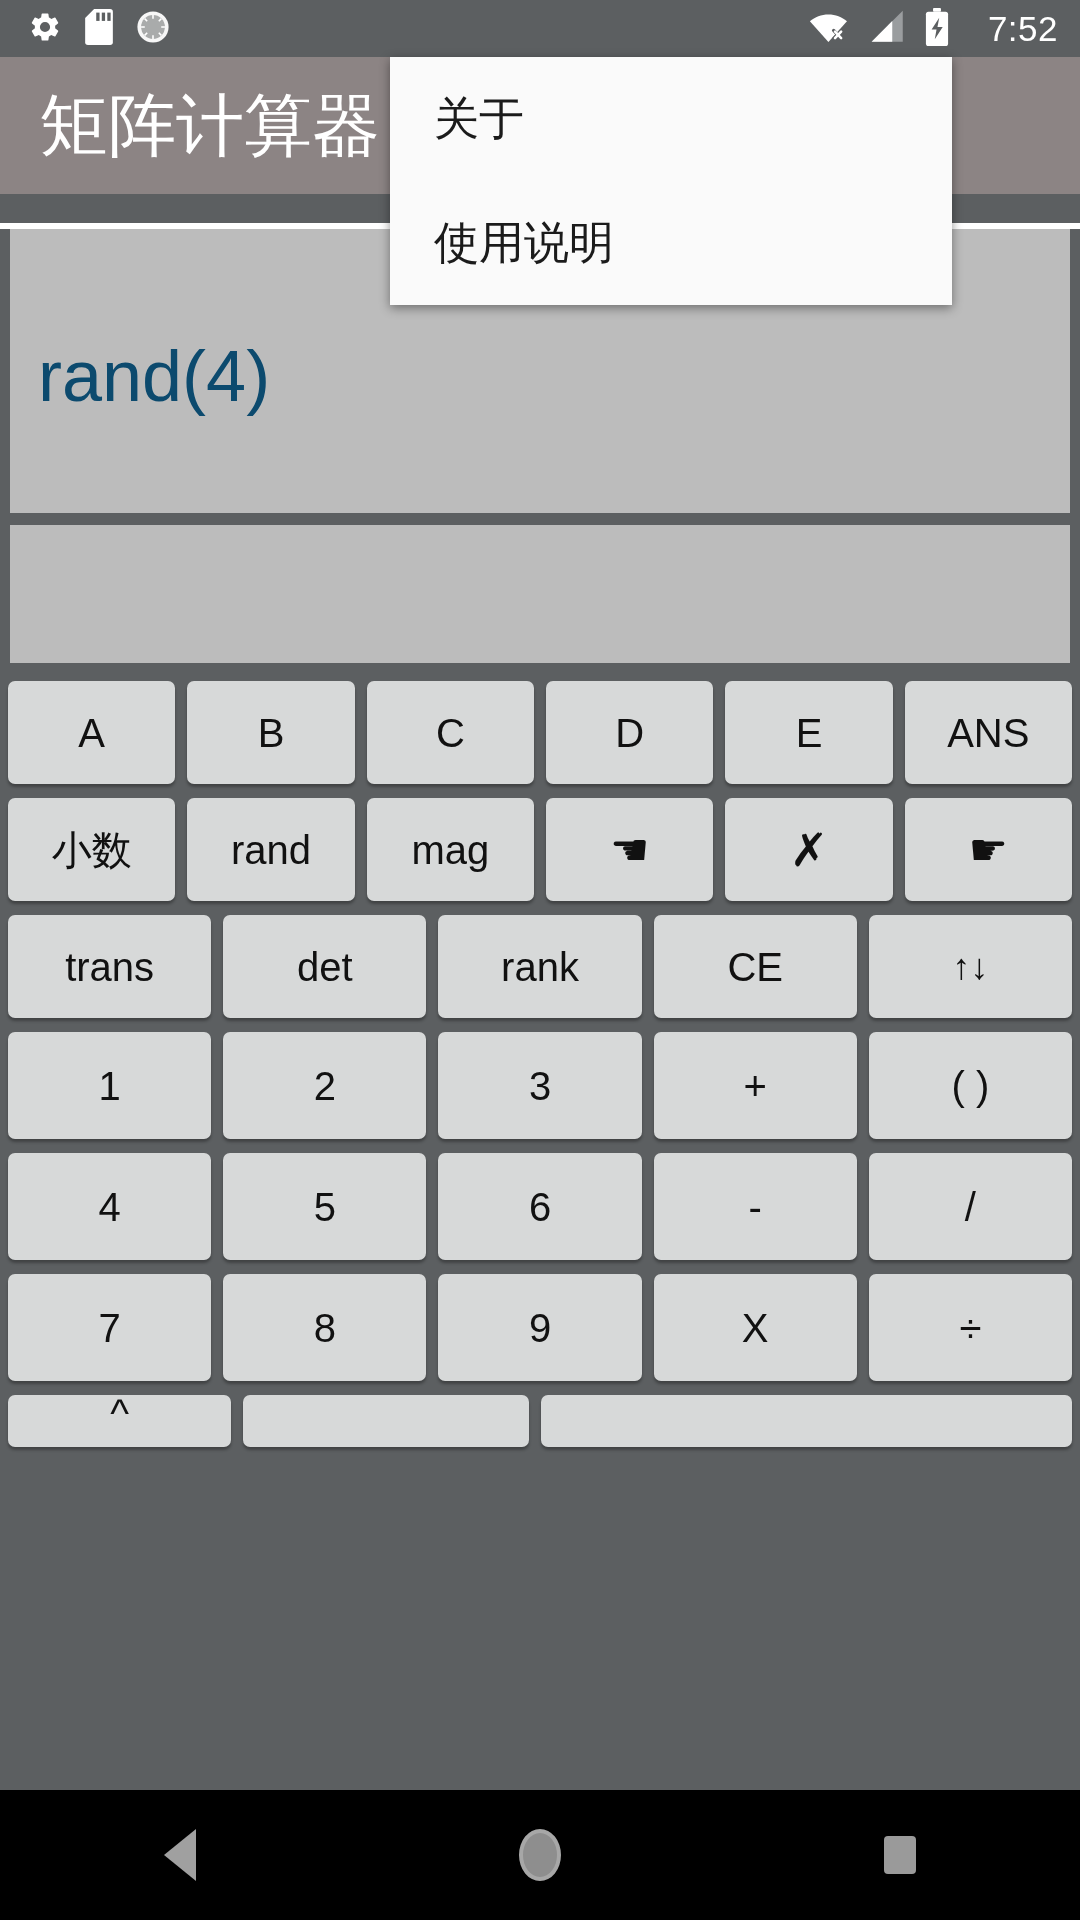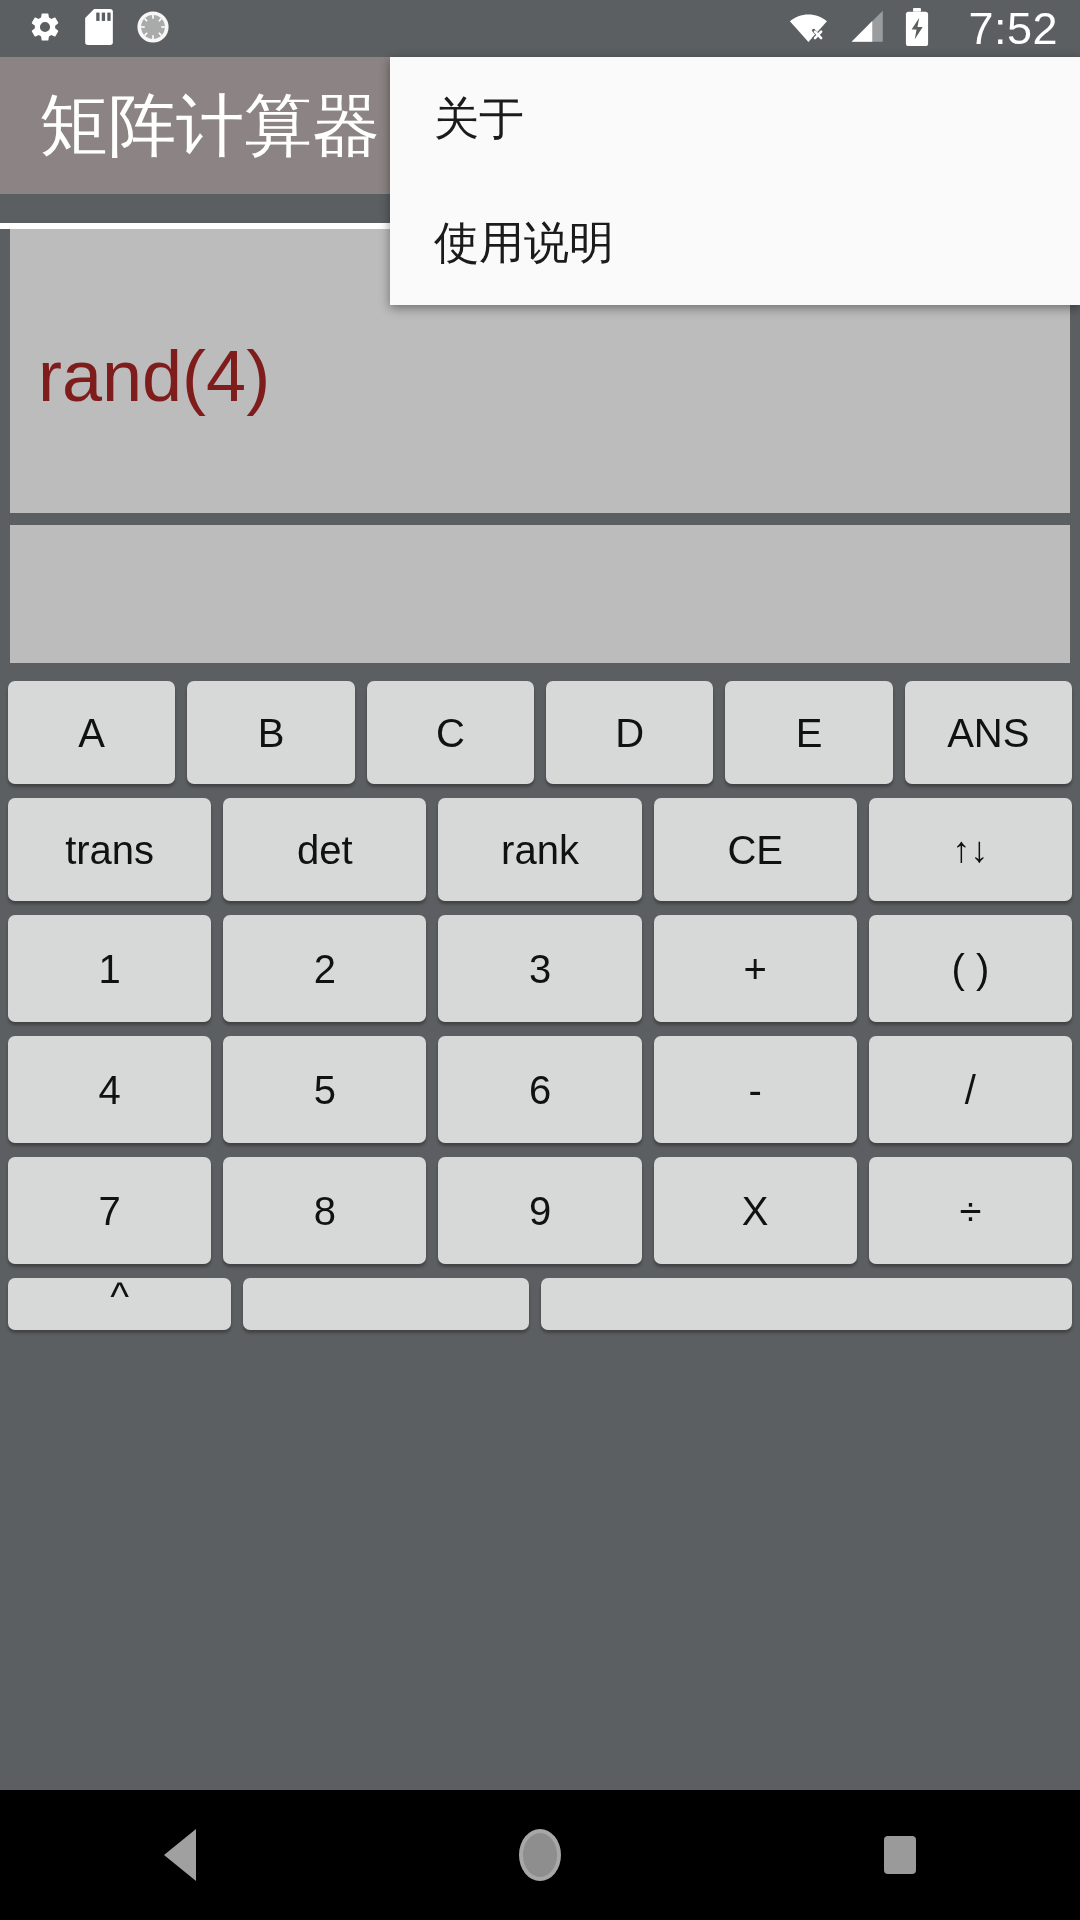--- a/index.html
+++ b/index.html
@@ -26,21 +26,21 @@
     width: 1080px; height: 57px;
     background: #5c5f61;
     display: flex; align-items: center;
     padding: 0 22px 0 28px;
   }
   .sb-left { display: flex; align-items: center; gap: 22px; }
   .sb-right { margin-left: auto; display: flex; align-items: center; gap: 16px; }
   .sb-icon { display: block; }
   #clock {
     color: #ffffff;
-    font-size: 45px;
+    font-size: 35px;
     letter-spacing: 0.5px;
     margin-left: 22px;
     white-space: nowrap;
   }
 
   
   #appbar {
     position: absolute; top: 57px; left: 0;
     width: 1080px; height: 137px;
     background: #8c8484;
@@ -70,21 +70,21 @@
   #display-expr {
     position: absolute;
     left: 10px; top: 229px;
     width: 1060px; height: 284px;
     background: #bcbcbc;
   }
   #expr-text {
     position: absolute;
     left: 28px; bottom: 96px;
     font-size: 72px;
-    color: #7f1d1d;
+    color: #0c4a6e;
     white-space: nowrap;
   }
   #display-result {
     position: absolute;
     left: 10px; top: 525px;
     width: 1060px; height: 138px;
     background: #bcbcbc;
   }
   #result-text {
     position: absolute;
@@ -134,21 +134,21 @@
 
   
   .krow.last .k-a { flex: 1 1 0; }
   .krow.last .k-b { flex: 1.28 1 0; }
   .krow.last .k-c { flex: 2.38 1 0; }
 
   
   #menu {
     position: absolute;
     left: 390px; top: 57px;
-    width: 690px; height: 248px;
+    width: 562px; height: 248px;
     background: #fafafa;
     box-shadow: 0 3px 10px rgba(0,0,0,0.42);
     z-index: 40;
   }
   .menu-item {
     height: 124px;
     display: flex;
     align-items: center;
     padding-left: 44px;
     font-size: 45px;
@@ -283,20 +283,40 @@
           <span>D</span>
         </div>
       <div class="key">
           <span>E</span>
         </div>
       <div class="key">
           <span>ANS</span>
         </div>
     </div>
 
+    <div class="krow">
+      <div class="key cjk">
+          <span>小数</span>
+        </div>
+      <div class="key">
+          <span>rand</span>
+        </div>
+      <div class="key">
+          <span>mag</span>
+        </div>
+      <div class="key hand">
+          <span>☚</span>
+        </div>
+      <div class="key cross">
+          <span>✗</span>
+        </div>
+      <div class="key hand">
+          <span>☛</span>
+        </div>
+    </div>
 
     <div class="krow">
       <div class="key">
           <span>trans</span>
         </div>
       <div class="key">
           <span>det</span>
         </div>
       <div class="key">
           <span>rank</span>

